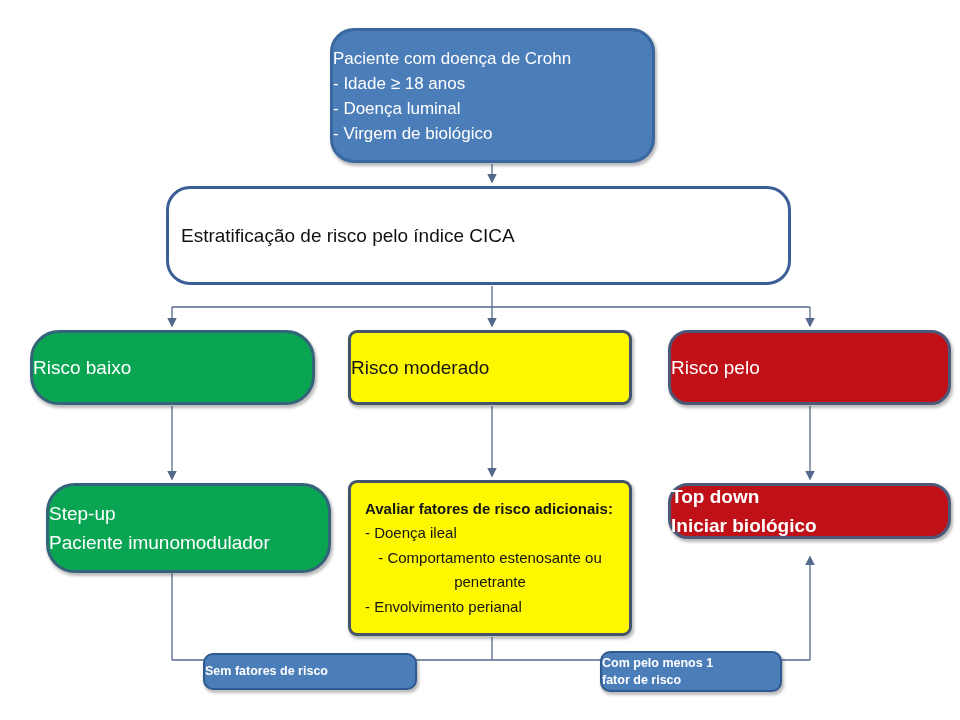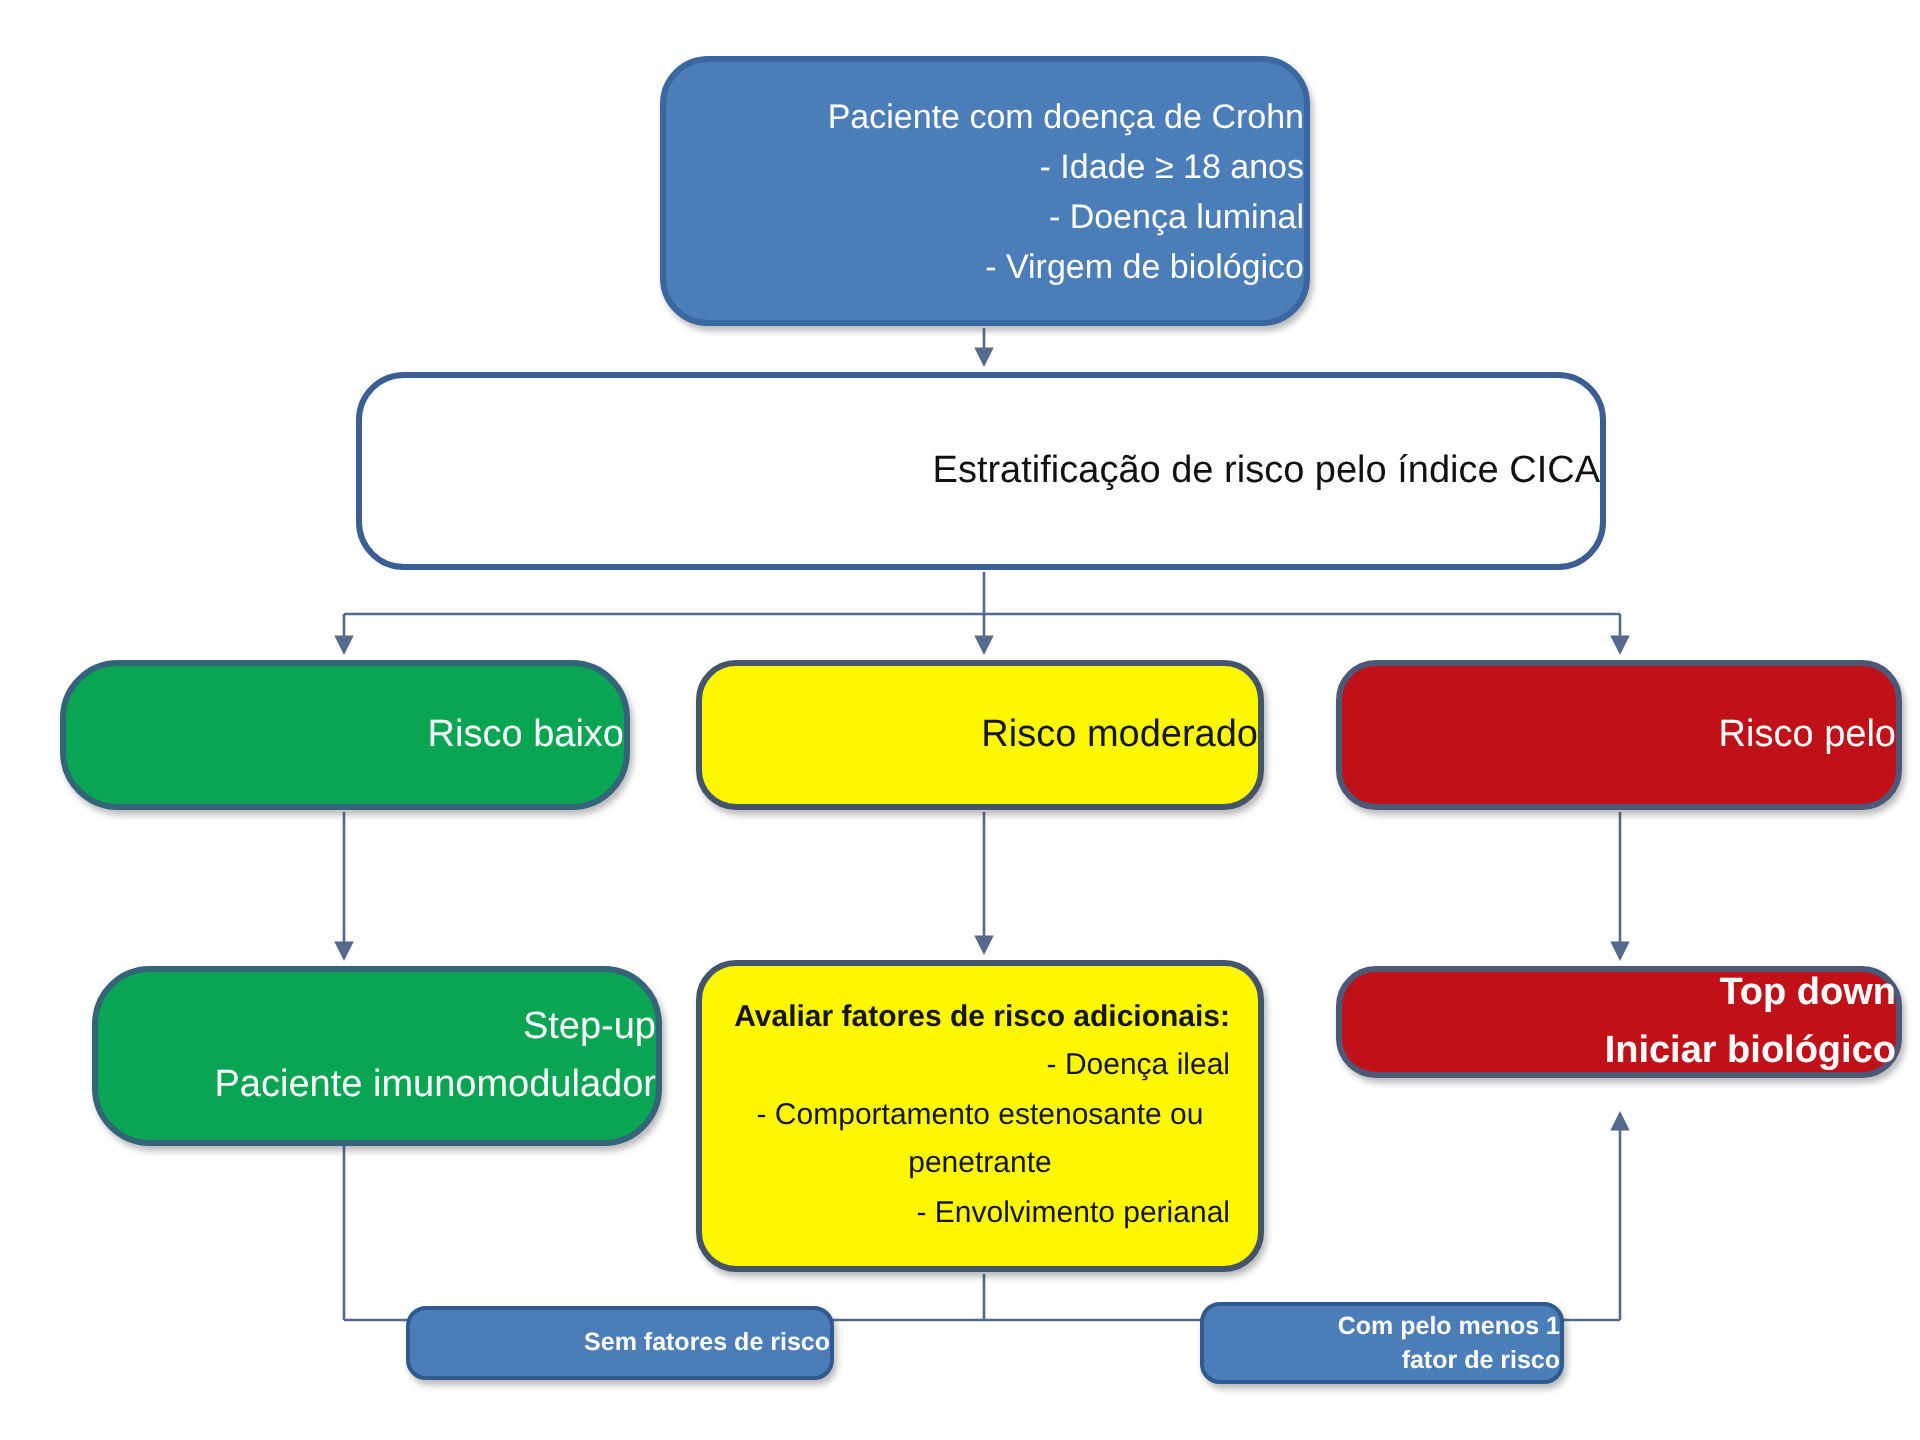--- a/index.html
+++ b/index.html
@@ -14,51 +14,52 @@
     position: absolute; left: 0; top: 0; width: 960px; height: 720px;
     z-index: 1;
   }
   #connectors line { stroke: var(--connector, #55698c); stroke-width: 1.3; }
   #connectors marker path { fill: var(--connector, #55698c); }
   .node {
     position: absolute;
     box-sizing: border-box;
     display: flex;
     flex-direction: column;
-    align-items: flex-end;
+    align-items: flex-start;
     justify-content: center;
     text-align: center;
     z-index: 2;
     box-shadow: 1.5px 2.5px 3px rgba(60,60,60,0.35);
   }
   .node-patient {
     left: 330px; top: 28px; width: 325px; height: 135px;
     background: var(--blue-fill, #4b7db8);
     border: 3px solid var(--blue-border, #3a67a0);
     border-radius: 24px;
     color: #ffffff; font-size: 17px; line-height: 25px;
   }
   .node-cica {
-    left: 178px; top: 186px; width: 625px; height: 99px;
+    left: 166px; top: 186px; width: 625px; height: 99px;
     background: var(--white-fill, #ffffff);
     border: 3px solid var(--cica-border, #3b5f94);
     border-radius: 24px;
     color: #111111; font-size: 19px;
     box-shadow: none;
+    padding-left: 12px;
   }
   .node-green {
     background: var(--green-fill, #0aa553);
     border: 3px solid var(--green-border, #33647a);
     border-radius: 29px;
     color: #ffffff; font-size: 19px;
   }
   .node-yellow {
     background: var(--yellow-fill, #fdf800);
     border: 3px solid var(--yellow-border, #44546a);
-    border-radius: 20px;
+    border-radius: 9px;
     color: #151515; font-size: 19px;
   }
   .node-red {
     background: var(--red-fill, #c01118);
     border: 3px solid var(--red-border, #4d5878);
     border-radius: 20px;
     color: #ffffff; font-size: 19px;
   }
   .node-risk-low      { left: 30px;  top: 330px; width: 285px; height: 75px; }
   .node-risk-moderate { left: 348px; top: 330px; width: 284px; height: 75px; }

